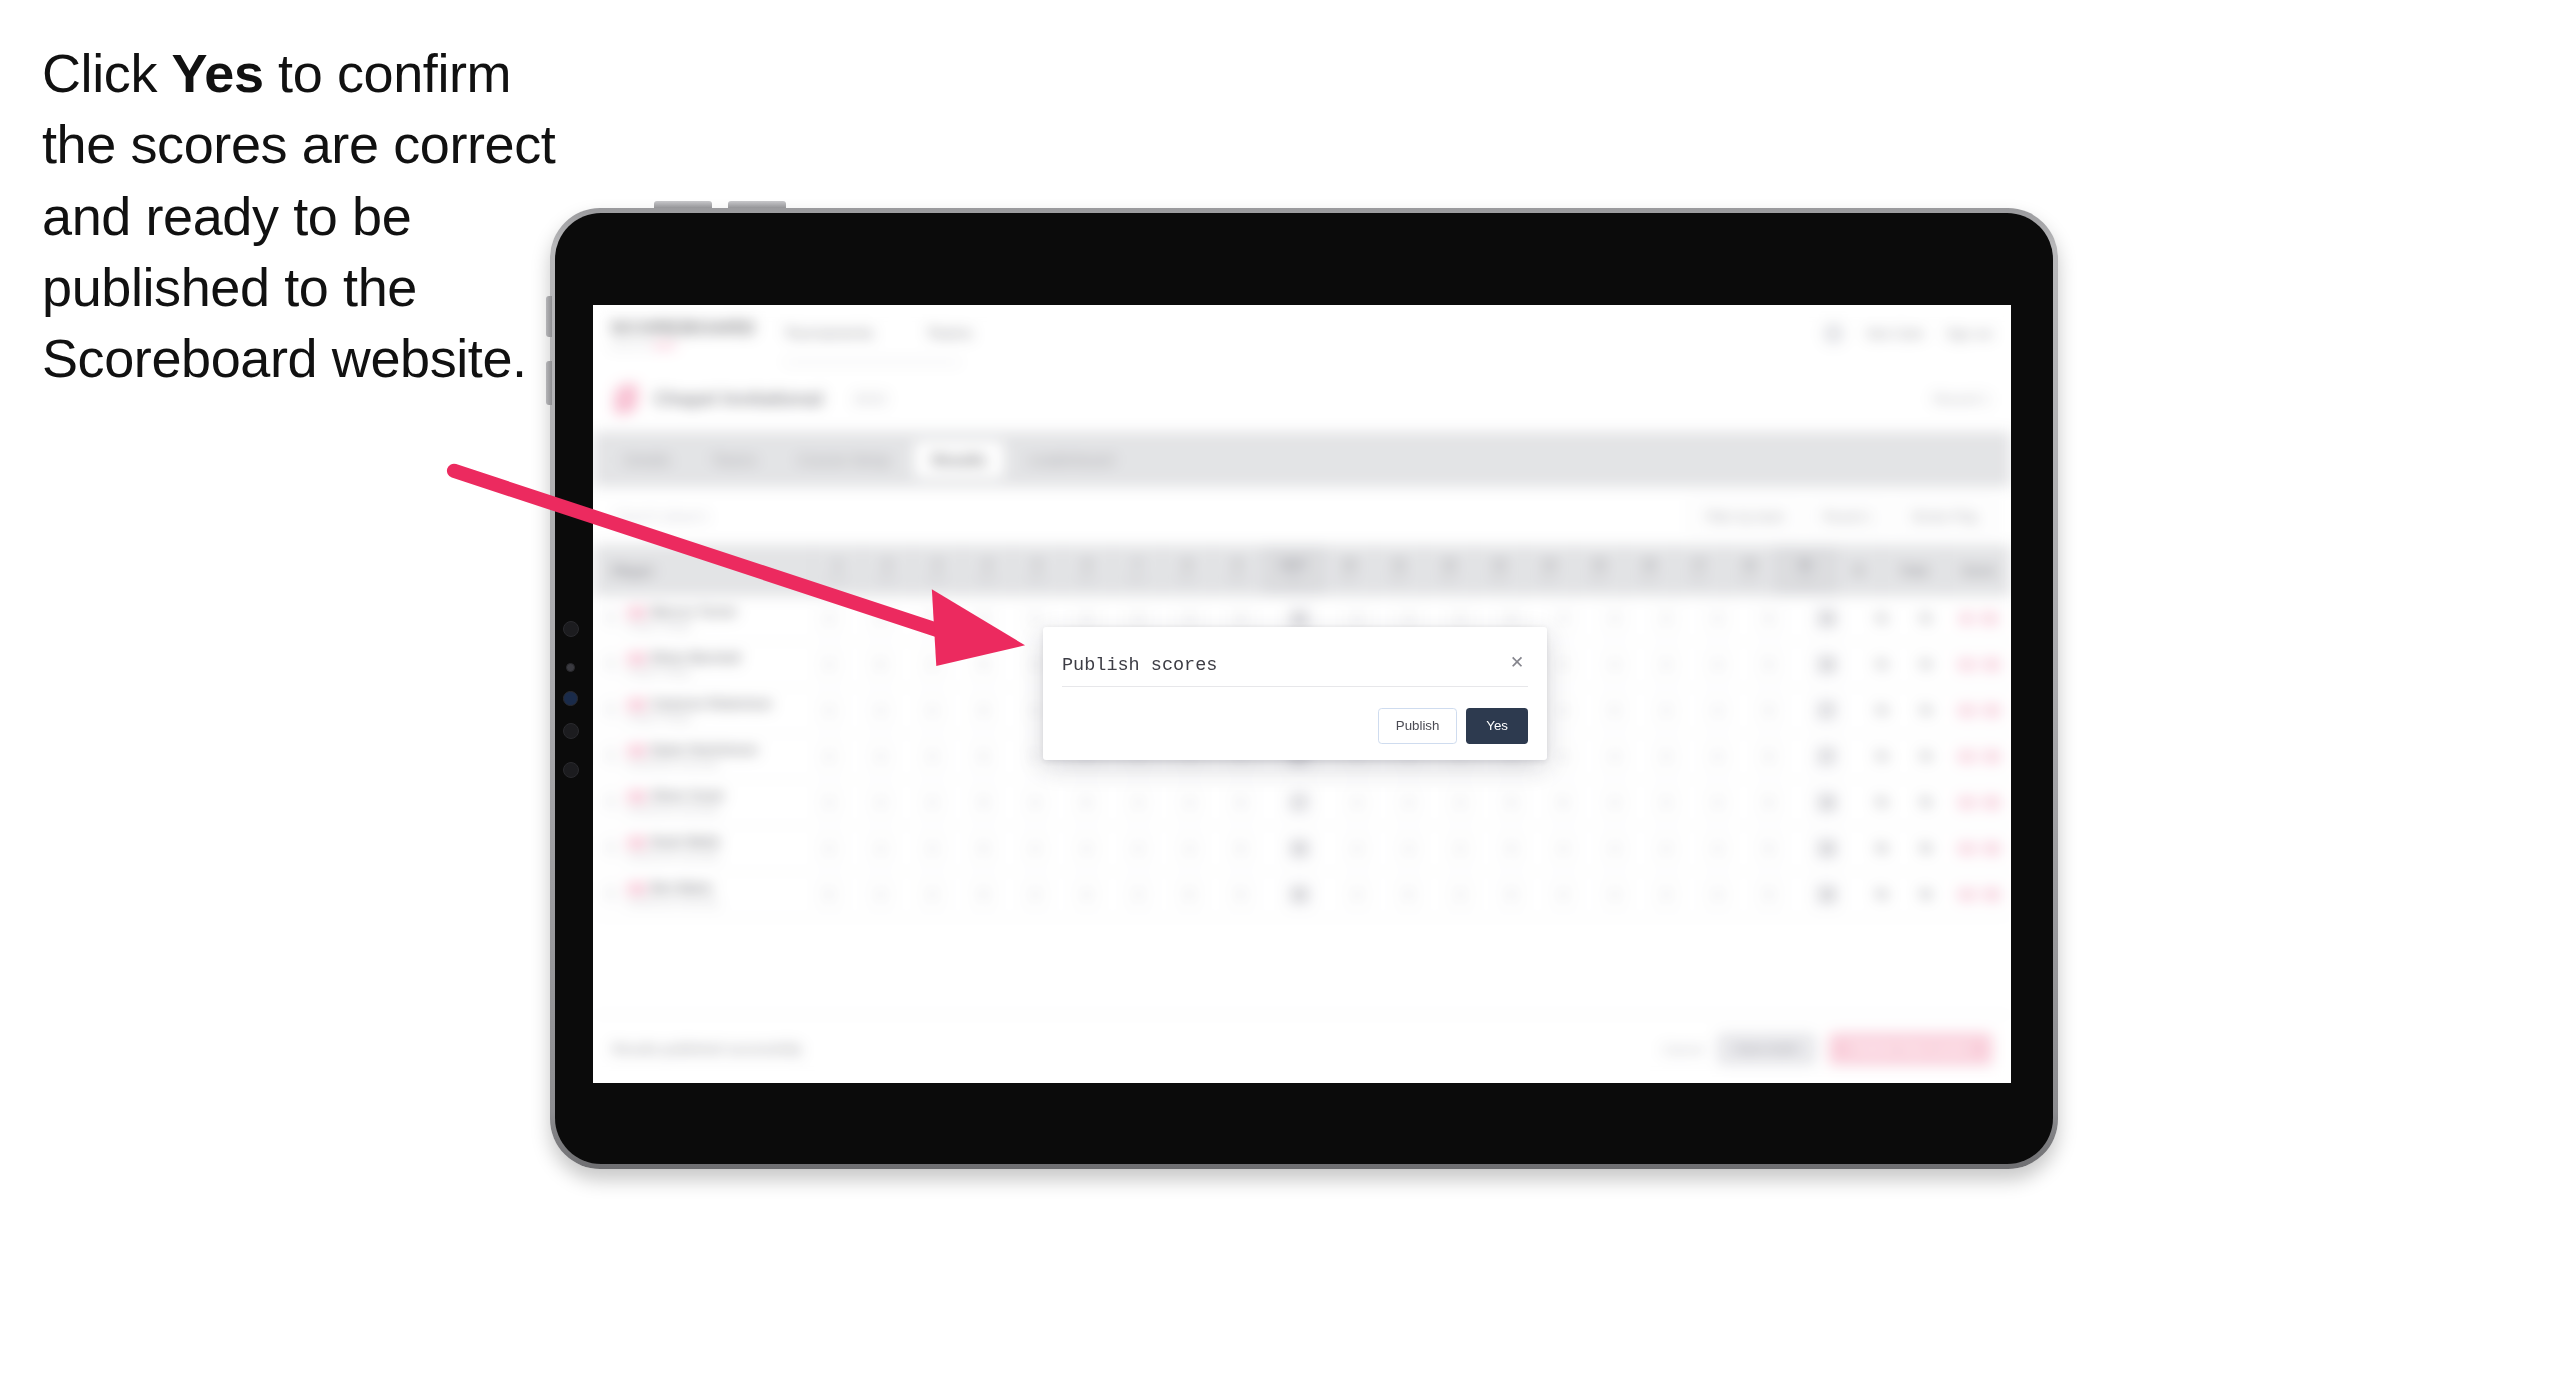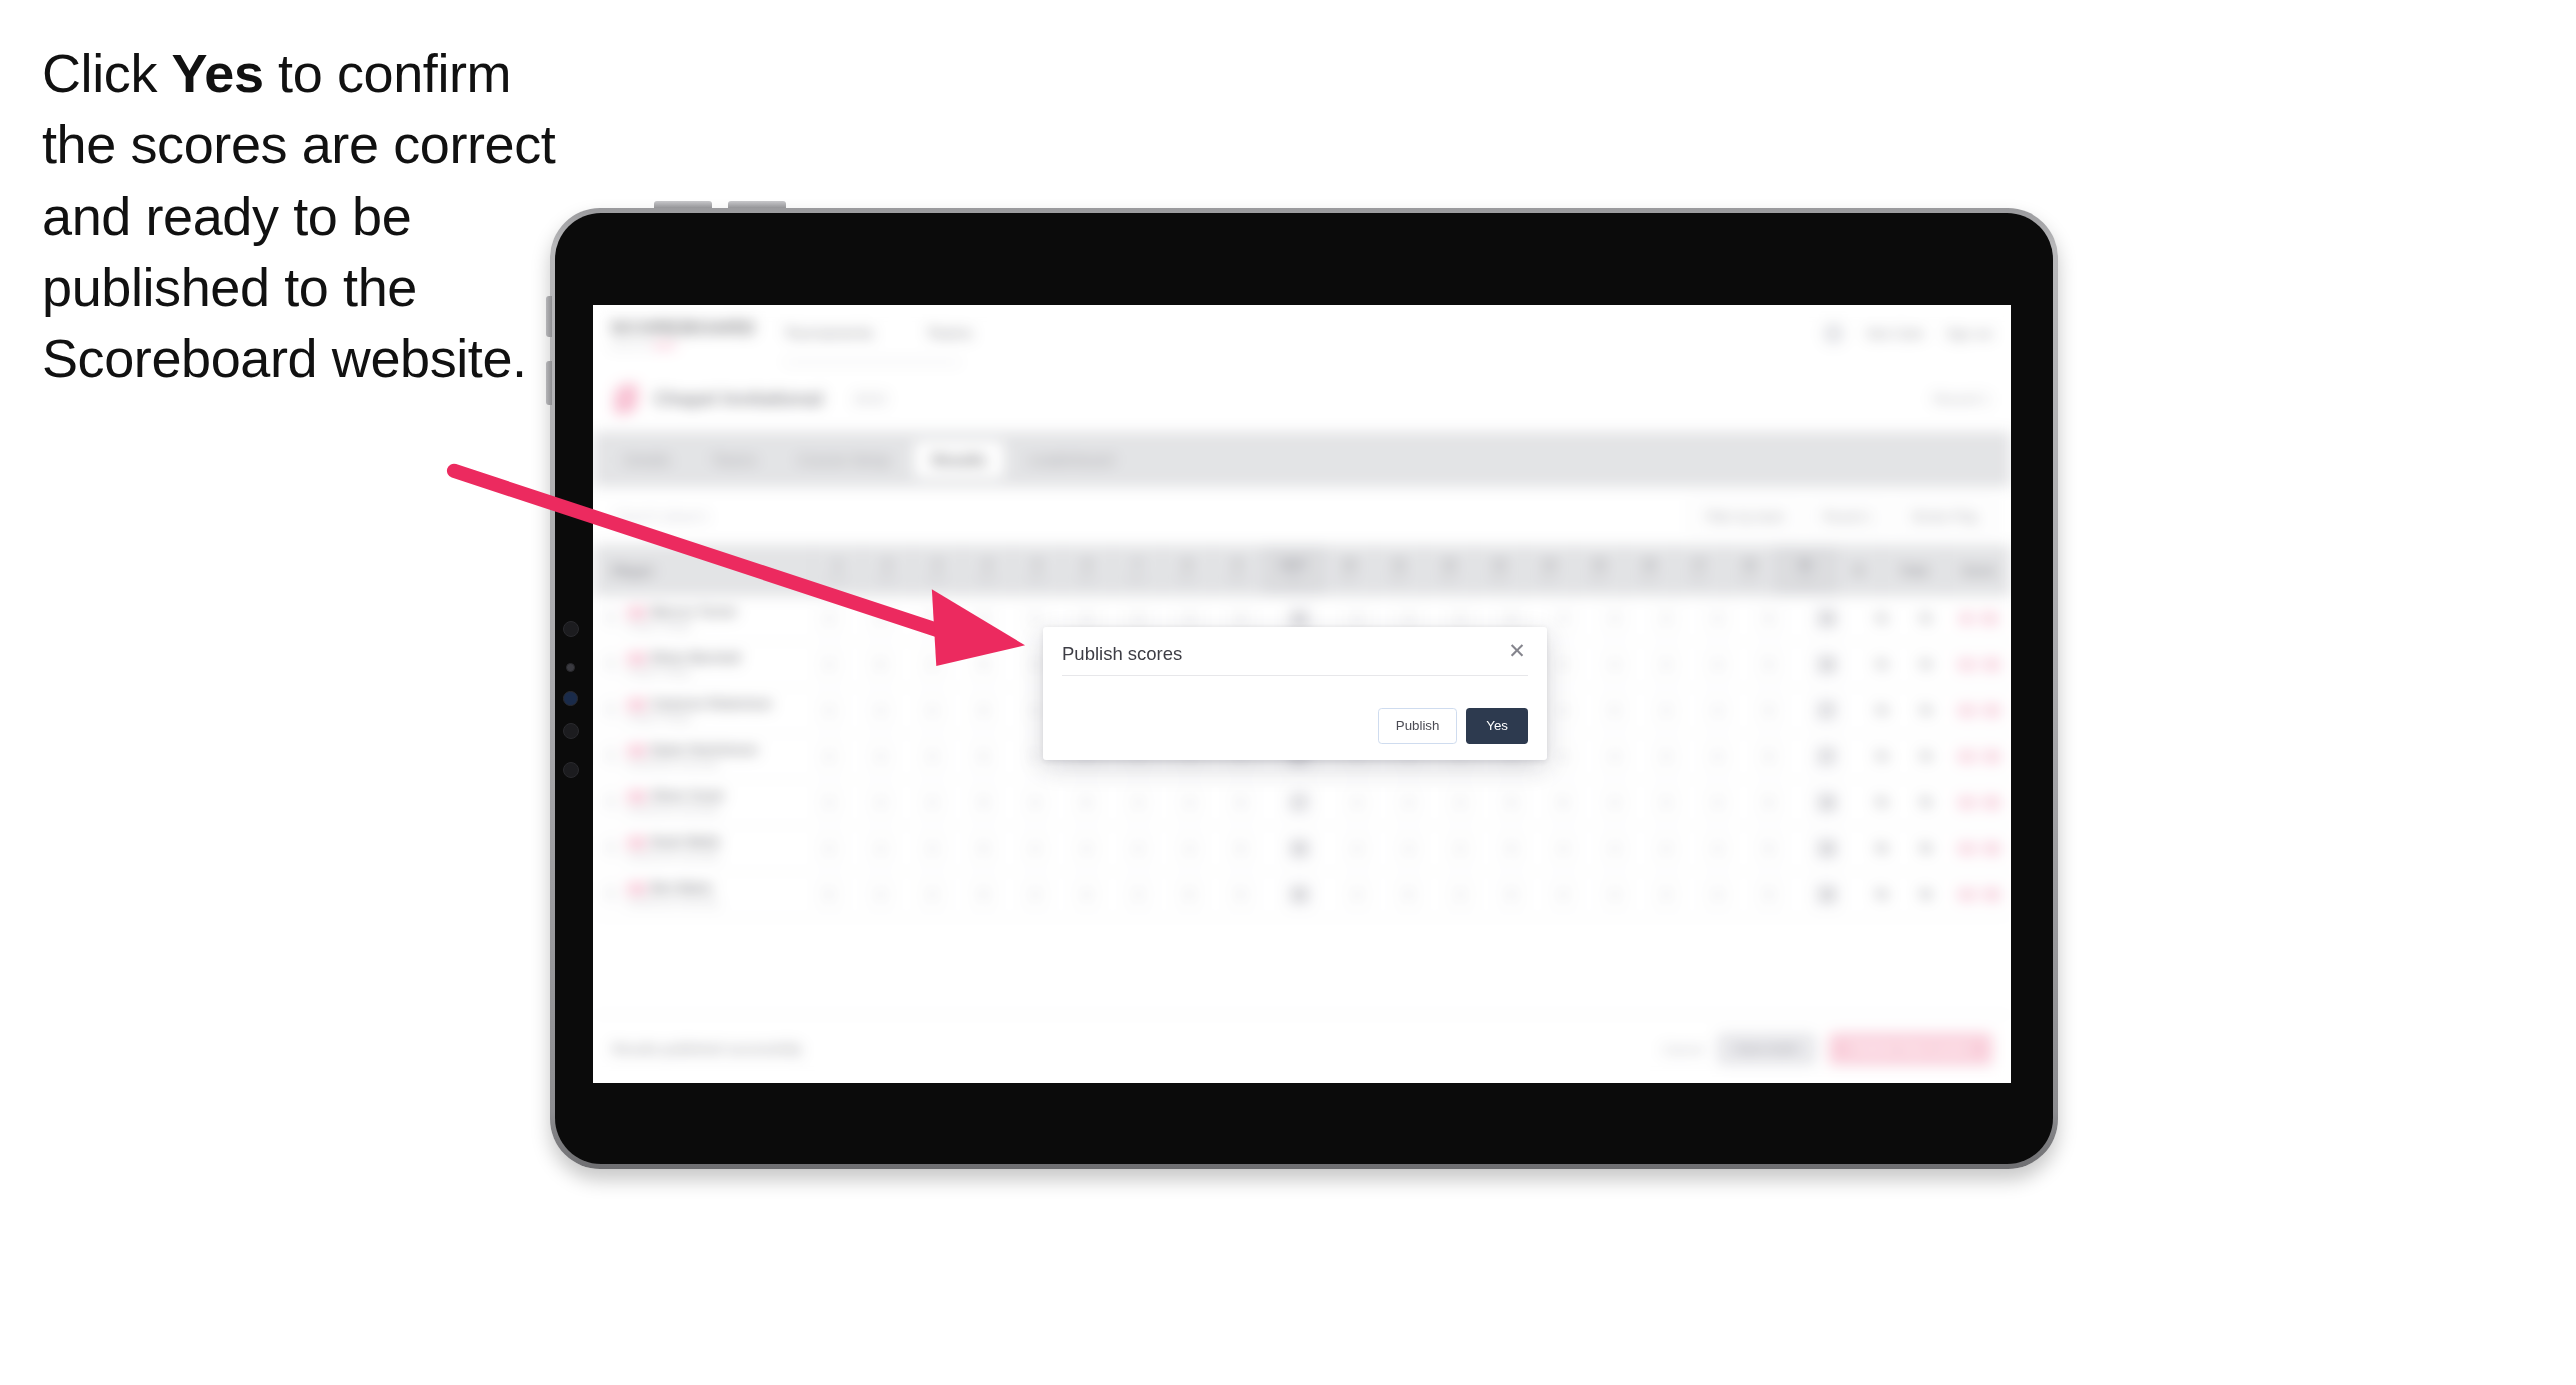--- a/index.html
+++ b/index.html
@@ -391,23 +391,24 @@
     left: 450px;
     top: 322px;
     width: 504px;
     height: 133px;
     background: #ffffff;
     border-radius: 3px;
     box-shadow: 0 7.4px 25px rgba(40,40,60,0.18), 0 1.5px 5.2px rgba(40,40,60,0.10);
   }
   .modal-head {
     position: relative;
-    margin: 0 19px;
+    margin: 12px 19px;
     padding: 16.3px 0 9.6px 0;
     border-bottom: 0.7px solid #e7e7ea;
+    font-family: Liberation Mono, monospace;
   }
   .modal-title {
     font-size: 18.5px;
     color: #3d3d45;
     font-weight: 400;
   }
   .modal-close {
     position: absolute;
     right: 0;
     top: 12px;

